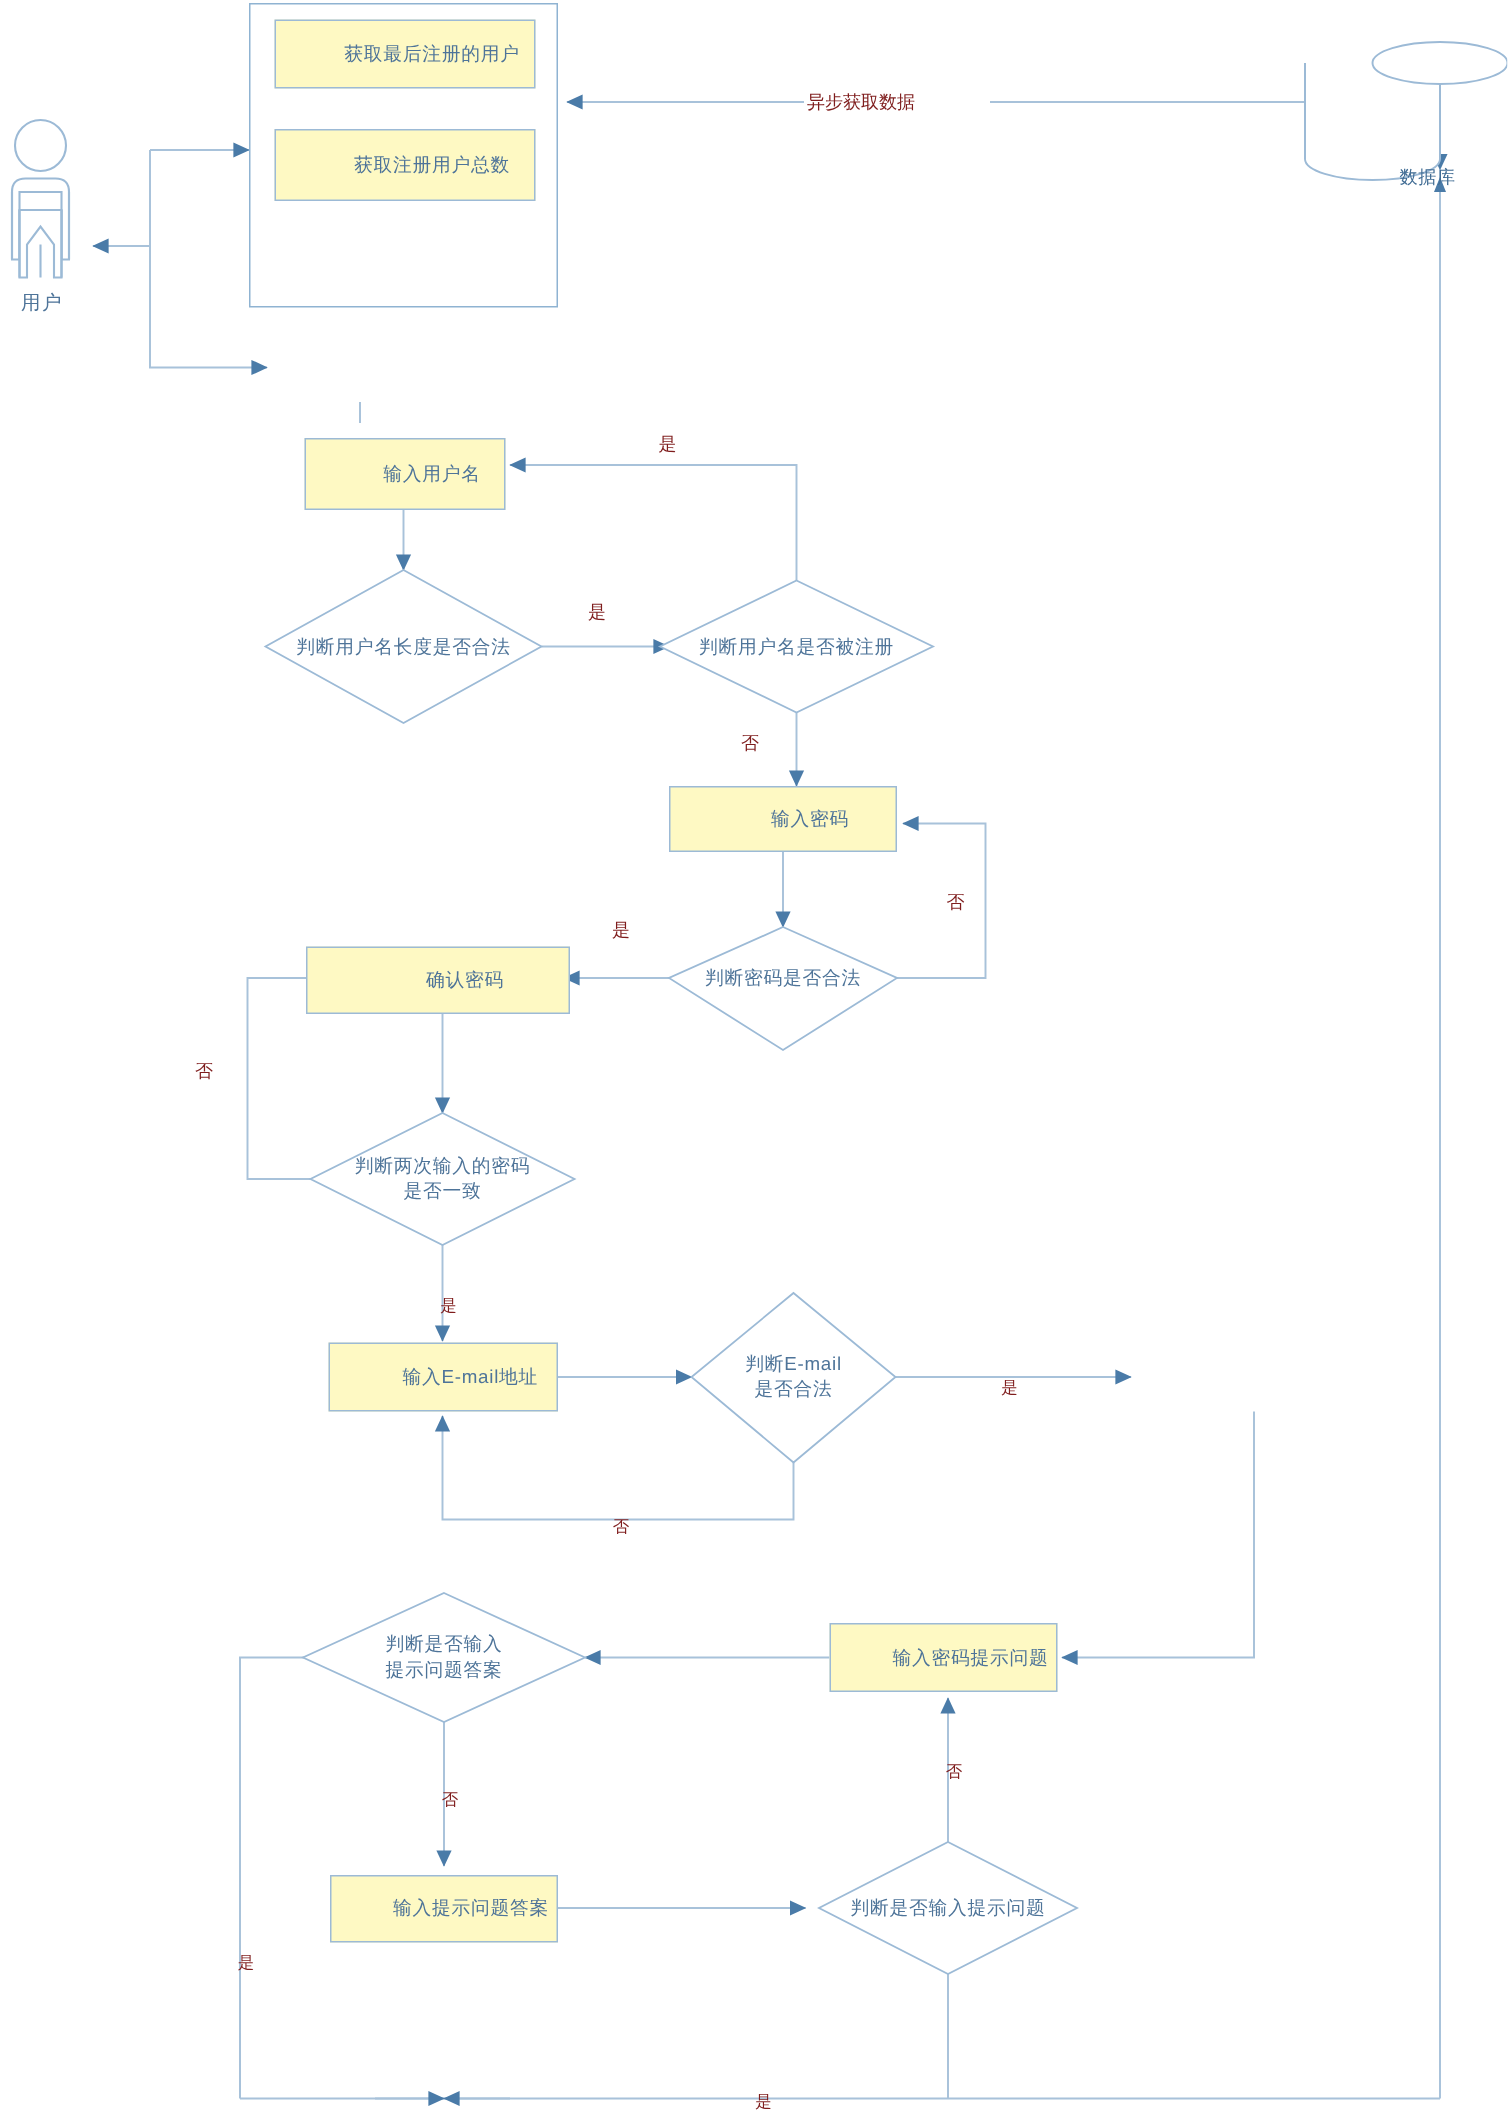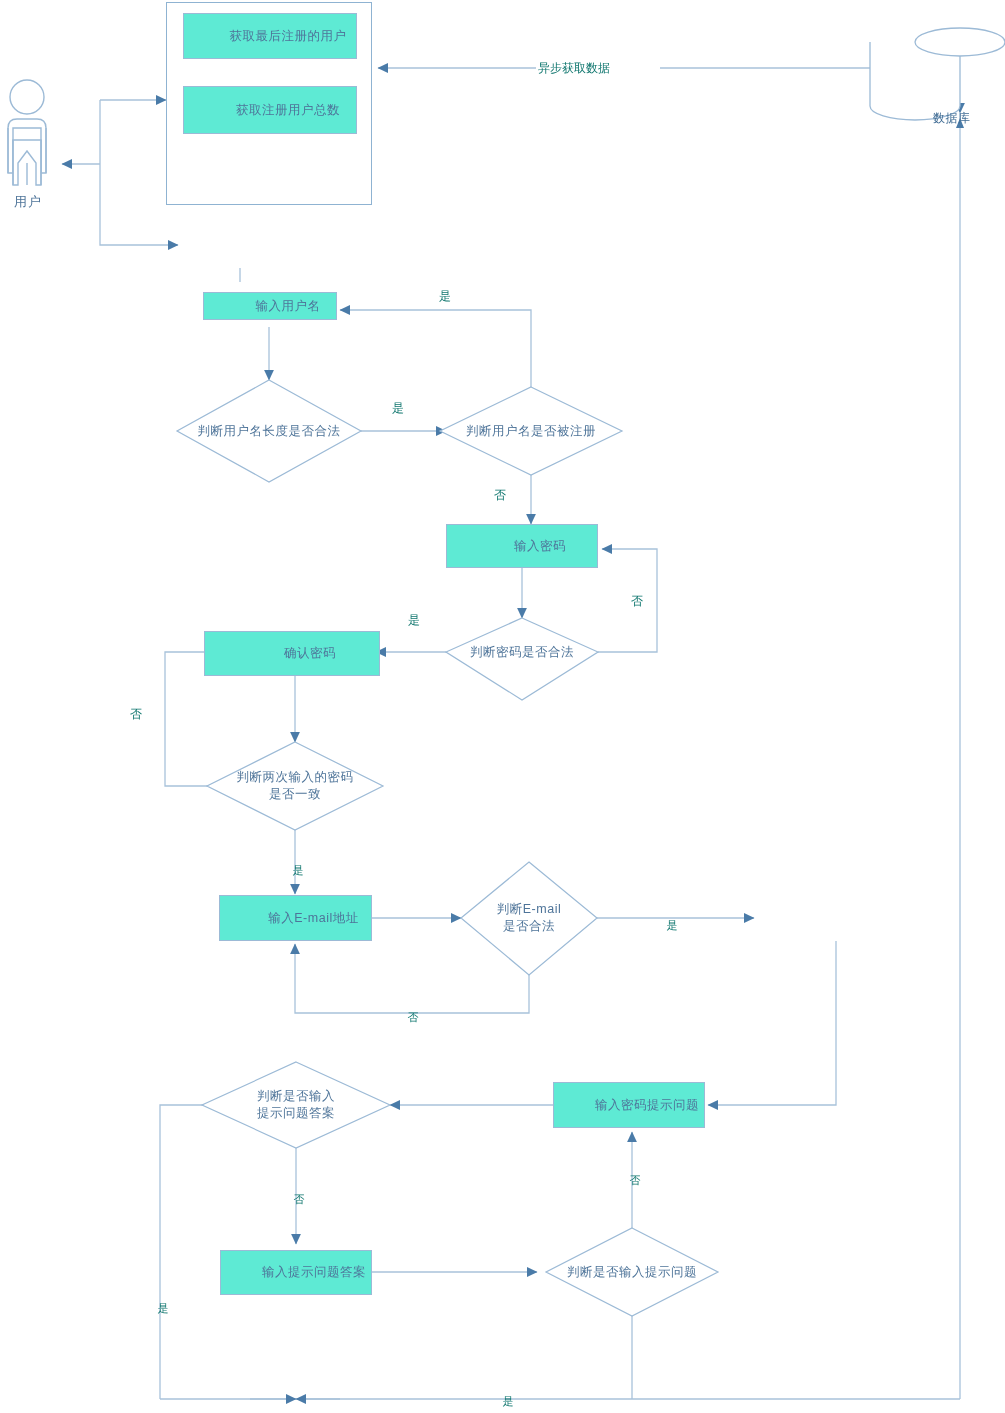--- a/index.html
+++ b/index.html
@@ -1,22 +1,22 @@
 <!DOCTYPE html>
 <html><head>
 <meta charset="utf-8">
 <style>
   html,body{margin:0;padding:0;background:#ffffff;}
   body{font-family:"Liberation Sans","DejaVu Sans",sans-serif;}
   #canvas{position:relative;width:1005px;height:1413px;overflow:hidden;background:#fff;}
   svg#wires{position:absolute;left:0;top:0;width:1005px;height:1413px;}
   .node{position:absolute;box-sizing:border-box;display:flex;align-items:center;justify-content:center;text-align:center;}
-  .boxnode{border:1px solid #9cbad6;background:#5eead4;color:#4e7499;font-size:12.5px;line-height:1.35;letter-spacing:.5px;padding-left:36px;}
+  .boxnode{border:1px solid #9cbad6;background:#fef9c3;color:#4e7499;font-size:12.5px;line-height:1.35;letter-spacing:.5px;padding-left:36px;}
   .container-node{border:1px solid #8fb3d2;background:#ffffff;}
-  .edgelbl{position:absolute;color:#0f766e;font-size:12px;white-space:nowrap;}
+  .edgelbl{position:absolute;color:#7f1d1d;font-size:12px;white-space:nowrap;}
   .edgelbl.vert{writing-mode:vertical-rl;text-orientation:upright;font-size:11px;}
   .diamondtext{position:absolute;color:#4e7499;font-size:12.5px;line-height:1.35;letter-spacing:.5px;text-align:center;display:flex;align-items:center;justify-content:center;pointer-events:none;}
   .actorlbl{position:absolute;color:#4e7499;font-size:13px;letter-spacing:1px;}
   .dblbl{position:absolute;color:#3f6b93;font-size:12px;letter-spacing:.5px;}
 </style>
 </head>
 <body>
 
 <div id="canvas">
 
@@ -125,21 +125,21 @@
   <div class="edgelbl" style="left:538px;top:60px;">异步获取数据</div>
 
   <div class="node container-node" style="left:166px;top:2px;width:206px;height:203px;"></div>
   <div class="node boxnode" style="left:183px;top:13px;width:174px;height:46px;">
     <span>获取最后注册的用户</span>
   </div>
   <div class="node boxnode" style="left:183px;top:86px;width:174px;height:48px;">
     <span>获取注册用户总数</span>
   </div>
 
-  <div class="node boxnode" style="left:203px;top:292px;width:134px;height:28px;">
+  <div class="node boxnode" style="left:203px;top:292px;width:134px;height:48px;">
     <span>输入用户名</span>
   </div>
   <div class="node boxnode" style="left:446px;top:524px;width:152px;height:44px;">
     <span>输入密码</span>
   </div>
   <div class="node boxnode" style="left:204px;top:631px;width:176px;height:45px;">
     <span>确认密码</span>
   </div>
   <div class="node boxnode" style="left:219px;top:895px;width:153px;height:46px;">
     <span>输入E-mail地址</span>

